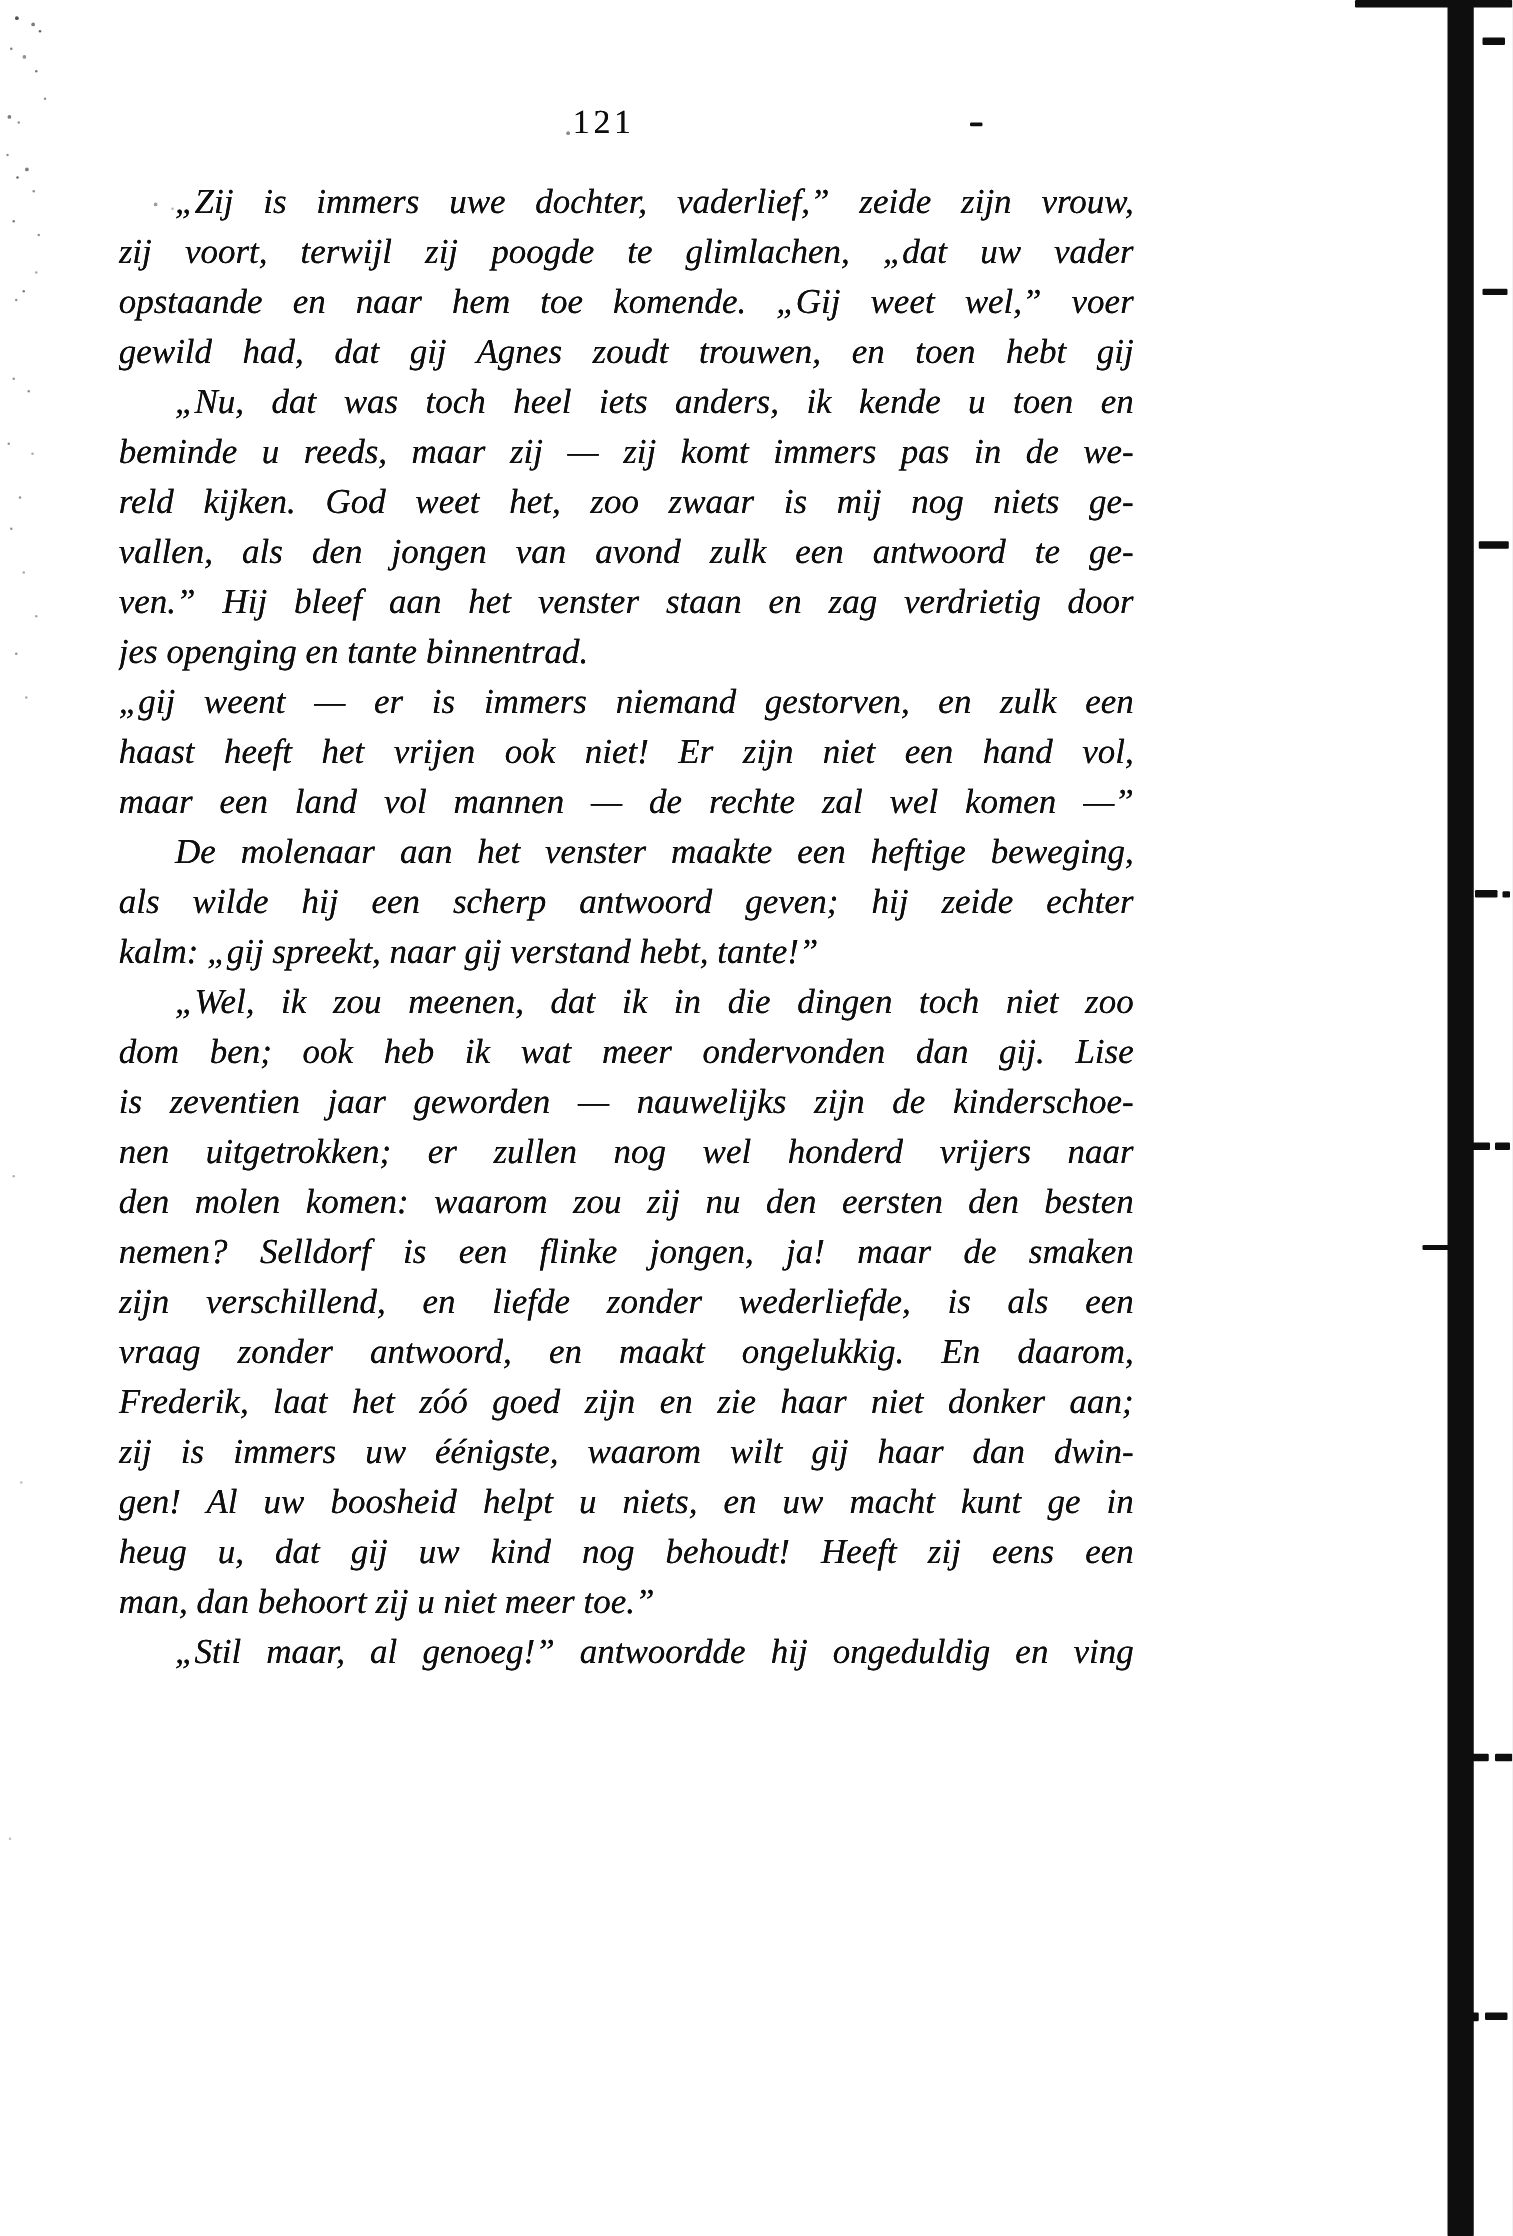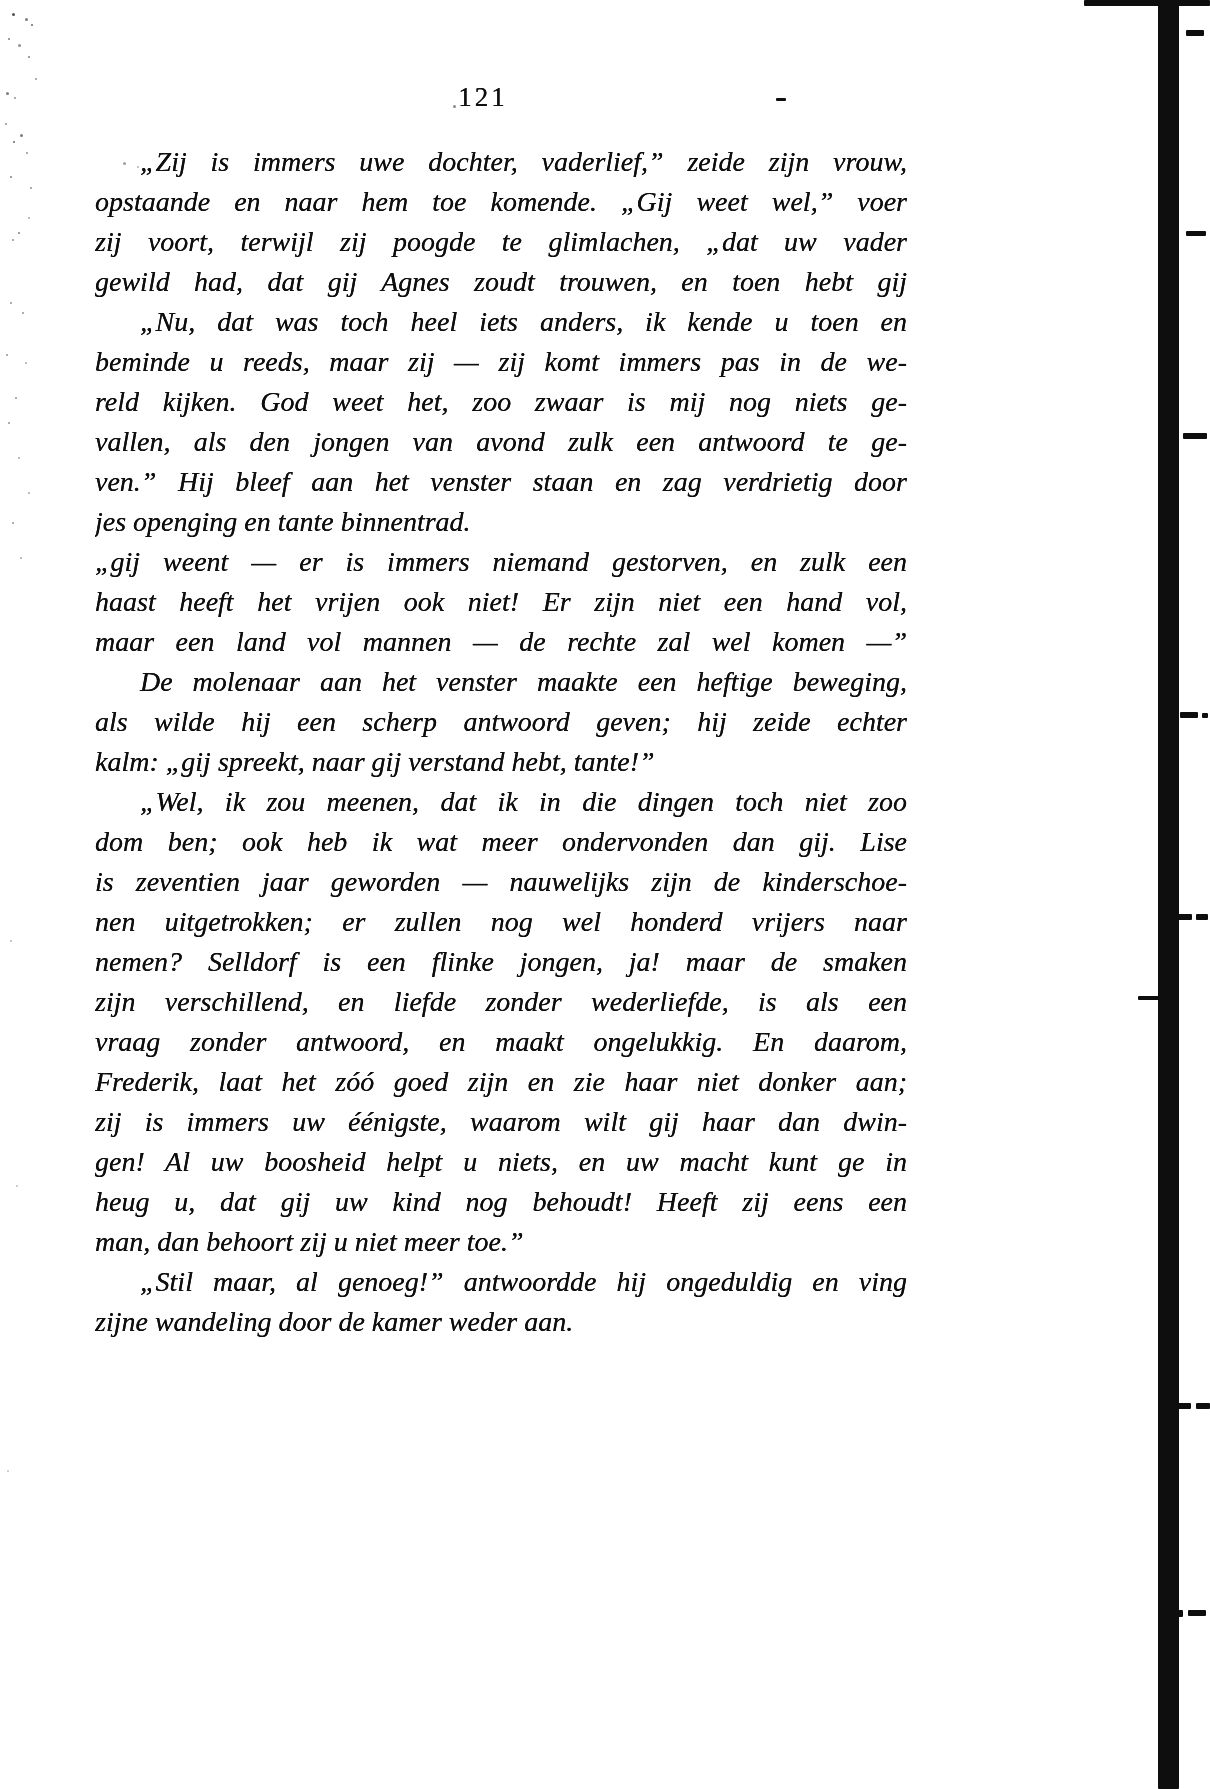--- a/index.html
+++ b/index.html
@@ -35,22 +35,22 @@
   .erasure{position:absolute;background:var(--paper,#ffffff);opacity:.72;}
 </style>
 </head>
 <body>
 
 <div class="page">
   <div class="page-number">121</div>
   <div class="text-block">
       <div class="paragraph">
         <div class="line indent">„Zij is immers uwe dochter, vaderlief,” zeide zijn vrouw,</div>
+        <div class="line">zij voort, terwijl zij poogde te glimlachen, „dat uw vader</div>
         <div class="line">opstaande en naar hem toe komende. „Gij weet wel,” voer</div>
-        <div class="line">zij voort, terwijl zij poogde te glimlachen, „dat uw vader</div>
         <div class="line">gewild had, dat gij Agnes zoudt trouwen, en toen hebt gij</div>
       </div>
       <div class="paragraph">
         <div class="line indent">„Nu, dat was toch heel iets anders, ik kende u toen en</div>
         <div class="line">beminde u reeds, maar zij — zij komt immers pas in de we-</div>
         <div class="line">reld kijken. God weet het, zoo zwaar is mij nog niets ge-</div>
         <div class="line">vallen, als den jongen van avond zulk een antwoord te ge-</div>
         <div class="line">ven.” Hij bleef aan het venster staan en zag verdrietig door</div>
         <div class="line last">jes openging en tante binnentrad.</div>
       </div>
@@ -62,32 +62,32 @@
       <div class="paragraph">
         <div class="line indent">De molenaar aan het venster maakte een heftige beweging,</div>
         <div class="line">als wilde hij een scherp antwoord geven; hij zeide echter</div>
         <div class="line last">kalm: „gij spreekt, naar gij verstand hebt, tante!”</div>
       </div>
       <div class="paragraph">
         <div class="line indent">„Wel, ik zou meenen, dat ik in die dingen toch niet zoo</div>
         <div class="line">dom ben; ook heb ik wat meer ondervonden dan gij. Lise</div>
         <div class="line">is zeventien jaar geworden — nauwelijks zijn de kinderschoe-</div>
         <div class="line">nen uitgetrokken; er zullen nog wel honderd vrijers naar</div>
+        <div class="line">den molen komen: waarom zou zij nu den eersten den besten</div>
         <div class="line">nemen? Selldorf is een flinke jongen, ja! maar de smaken</div>
         <div class="line">zijn verschillend, en liefde zonder wederliefde, is als een</div>
         <div class="line">vraag zonder antwoord, en maakt ongelukkig. En daarom,</div>
         <div class="line">Frederik, laat het zóó goed zijn en zie haar niet donker aan;</div>
         <div class="line">zij is immers uw éénigste, waarom wilt gij haar dan dwin-</div>
         <div class="line">gen! Al uw boosheid helpt u niets, en uw macht kunt ge in</div>
         <div class="line">heug u, dat gij uw kind nog behoudt! Heeft zij eens een</div>
         <div class="line last">man, dan behoort zij u niet meer toe.”</div>
       </div>
       <div class="paragraph">
         <div class="line indent">„Stil maar, al genoeg!” antwoordde hij ongeduldig en ving</div>
-        <div class="line last">zijne wandeling door de kamer weder aan.</div>
       </div>
     </div>
 <div class="ink" style="left: 1158px; top: 0px; width: 21px; height: 1789px;"></div>
     <div class="ink" style="left: 1084px; top: 0px; width: 126px; height: 6px;"></div>
     <div class="ink" style="left: 1186px; top: 30px; width: 18px; height: 6px;"></div>
     <div class="ink" style="left: 1186px; top: 231px; width: 20px; height: 5px;"></div>
     <div class="ink" style="left: 1183px; top: 433px; width: 24px; height: 6px;"></div>
     <div class="ink" style="left: 1180px; top: 712px; width: 18px; height: 6px;"></div>
     <div class="ink" style="left: 1202px; top: 713px; width: 6px; height: 5px;"></div>
     <div class="ink" style="left: 1176px; top: 914px; width: 16px; height: 6px;"></div>

